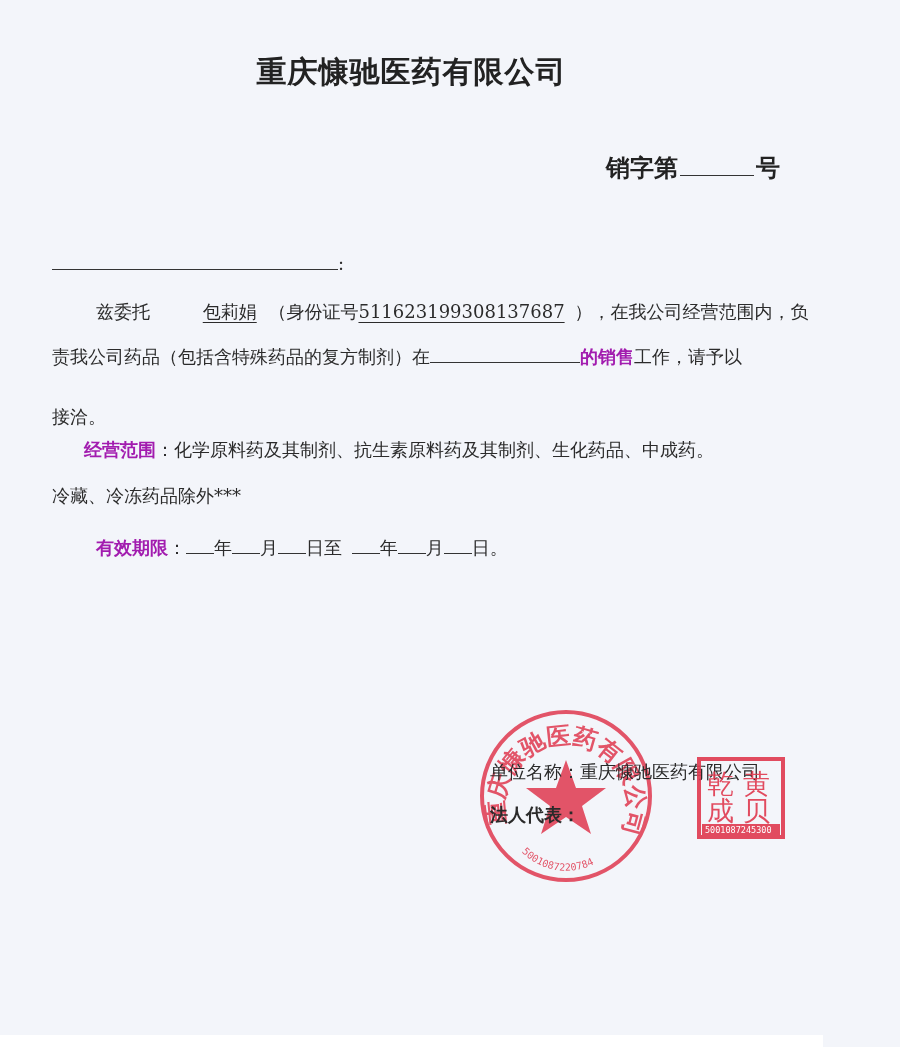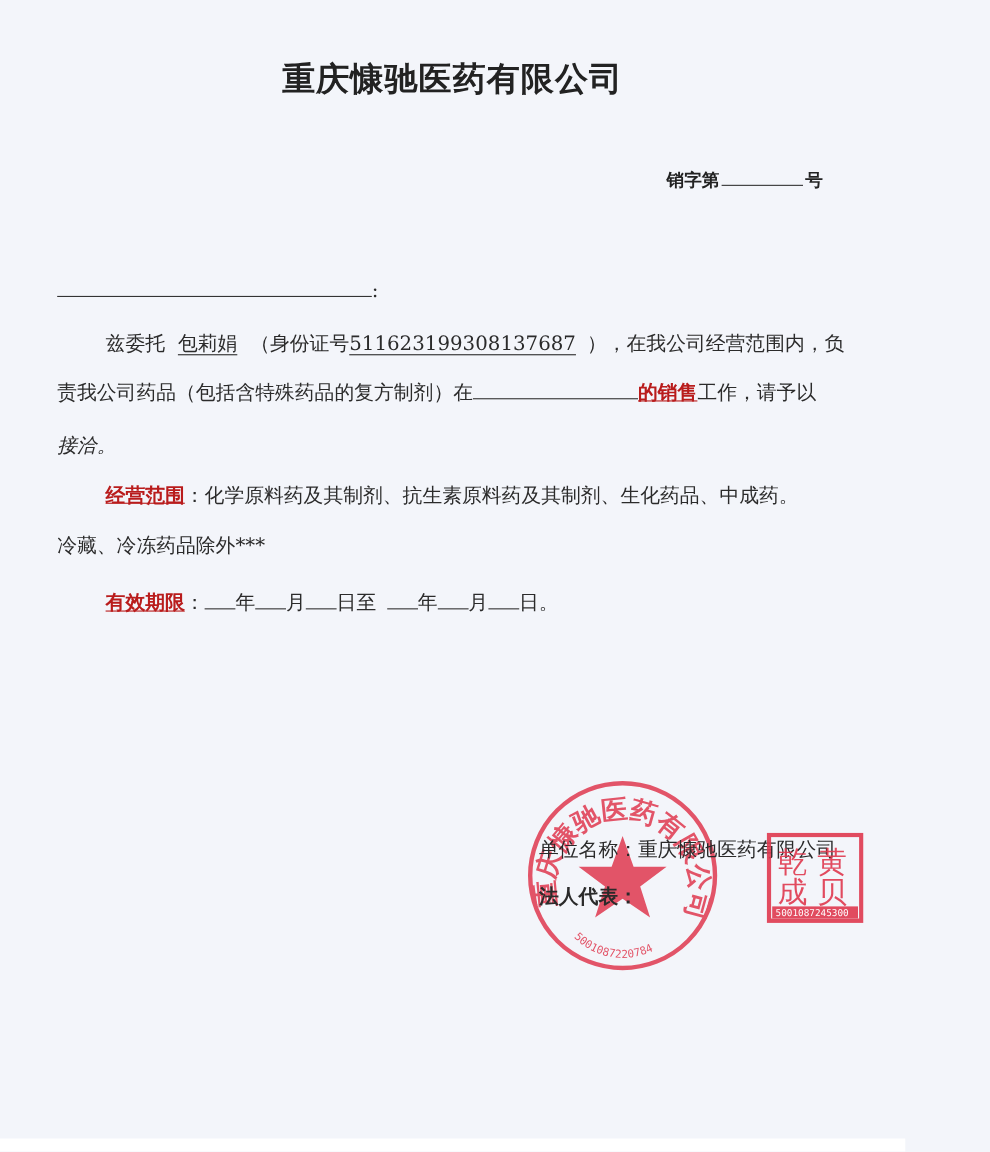--- a/index.html
+++ b/index.html
@@ -14,29 +14,29 @@
   .bottom-strip { position: absolute; left: 0; right: 0; bottom: 0; height: 12px; background: #ffffff; }
   .title {
     position: absolute; left: 0; right: 0; text-align: center;
     font-family: "DejaVu Sans", sans-serif; font-weight: bold;
     font-size: 30px; color: #222; letter-spacing: 1px;
   }
   .title.t1 { top: 52px; }
   .title.t2 { top: 102px; }
   .serial {
     position: absolute; left: 606px; top: 152px;
-    font-family: "DejaVu Sans", sans-serif; font-weight: bold; font-size: 16px; color: #222;
+    font-family: "DejaVu Sans", sans-serif; font-weight: bold; font-size: 24px; color: #222;
   }
   .serial .blank { display: inline-block; width: 74px; border-bottom: 1.5px solid #333; height: 16px; vertical-align: baseline; margin: 0 2px; }
   .line { position: absolute; font-size: 18px; white-space: nowrap; color: #2b2b2b; }
   .addressee { left: 52px; top: 253px; }
   .addressee .blank { display: inline-block; width: 286px; border-bottom: 1.5px solid #333; height: 16px; }
   .u { text-decoration: underline; text-underline-offset: 4px; }
   .blank-inline { display: inline-block; border-bottom: 1.5px solid #333; height: 16px; vertical-align: baseline; }
-  b, .bold { font-weight: bold; font-family: "DejaVu Sans", sans-serif; color: #b91c1c; text-decoration: underline; }
+  b, .bold { font-weight: bold; font-family: "DejaVu Sans", sans-serif; color: #a21caf; }
   .sig { position: absolute; font-family: "DejaVu Sans", sans-serif; font-size: 18px; color: #2a2a2a; white-space: nowrap; z-index: 3; }
   .stamp-round { position: absolute; left: 478px; top: 708px; width: 176px; height: 176px; z-index: 2; opacity: 0.85; }
   .stamp-square { position: absolute; left: 697px; top: 757px; width: 88px; height: 82px; z-index: 4; opacity: 0.9; }
 </style>
 </head>
 <body>
 
 <div class="page">
 
   <div class="title t1">重庆慷驰医药有限公司</div>
@@ -44,31 +44,31 @@
   <div class="serial">
     <span>销字第</span><span class="blank"></span><span>号</span>
   </div>
 
   <div class="line addressee">
     <span class="blank"></span><span>:</span>
   </div>
 
   <div class="line" style="left:96px; top:300px;">
     <span>兹委托</span>
-    <span class="u" style="padding:0 6px;">包莉娟</span>
+    <span class="u" style="padding:0 6px;margin-left:41px;">包莉娟</span>
     <span>（身份证号</span><span class="u" style="padding-right:10px;">511623199308137687</span><span>），在我公司经营范围内，负</span>
   </div>
 
   <div class="line" style="left:52px; top:345px;">
     <span>责我公司药品（包括含特殊药品的复方制剂）在</span><span class="blank-inline" style="width:150px;"></span><span class="bold">的销售</span><span>工作，请予以</span>
   </div>
 
-  <div class="line" style="left:52px; top:393px;font-style:italic;">接洽。</div>
+  <div class="line" style="left:52px; top:405px;">接洽。</div>
 
-  <div class="line" style="left:96px; top:438px;">
+  <div class="line" style="left:84px; top:438px;">
     <span class="bold">经营范围</span><span>：</span><span>化学原料药及其制剂、抗生素原料药及其制剂、生化药品、中成药。</span>
   </div>
 
   <div class="line" style="left:52px; top:484px;">冷藏、冷冻药品除外***</div>
 
   <div class="line" style="left:96px; top:536px;">
     <span class="bold">有效期限</span><span>：</span><span class="blank-inline" style="width:28px;"></span><span>年</span><span class="blank-inline" style="width:28px;"></span><span>月</span><span class="blank-inline" style="width:28px;"></span><span>日至</span>
     <span class="blank-inline" style="width:28px; margin-left:4px;"></span><span>年</span><span class="blank-inline" style="width:28px;"></span><span>月</span><span class="blank-inline" style="width:28px;"></span><span>日。</span>
   </div>
 

